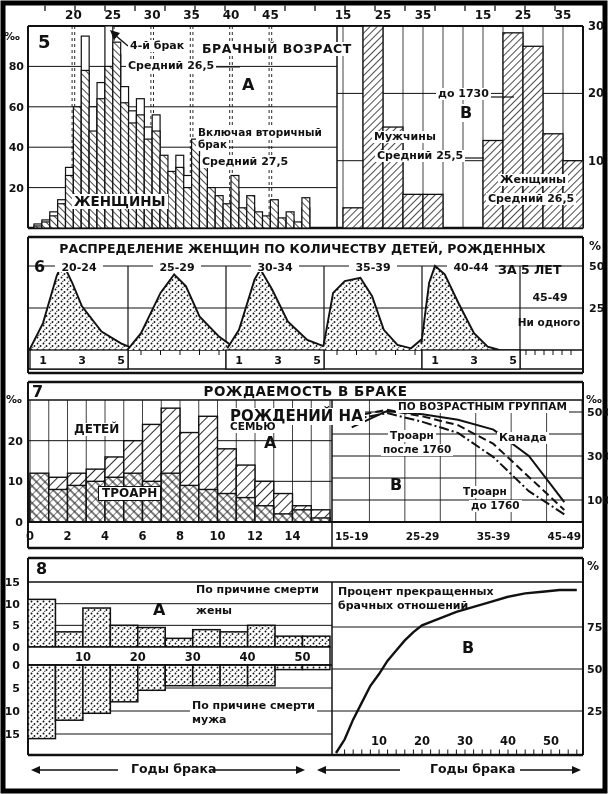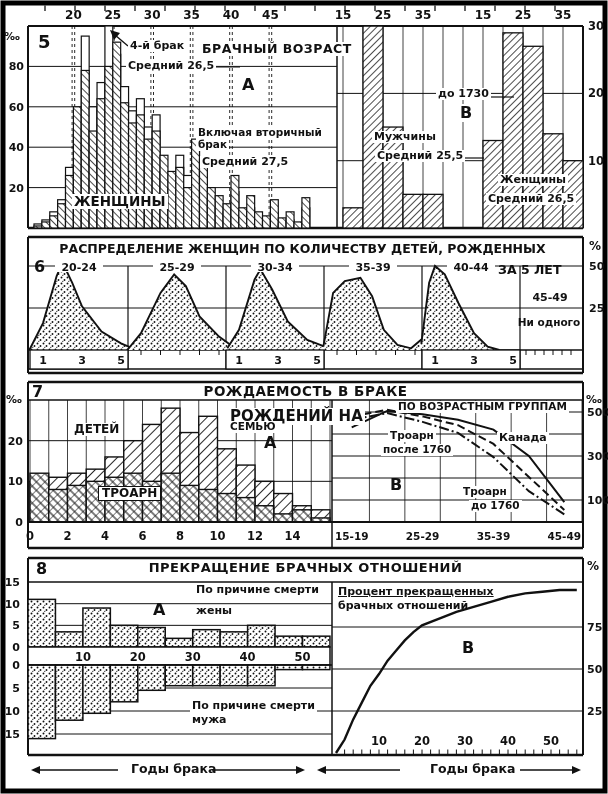--- a/index.html
+++ b/index.html
@@ -46,21 +46,21 @@
   #l7before1{left:461px;top:486px;font-size:10.5px;}
   #l7before2{left:469px;top:500px;font-size:10.5px;}
   #l7permR{left:586px;top:394px;}
   #l8num{left:36px;top:560px;font-size:16px;}
   #l8title{left:28px;top:561px;width:555px;text-align:center;font-size:13px;letter-spacing:.5px;}
   #l8wife1{left:194px;top:584px;}
   #l8wife2{left:194px;top:597px;margin-top:8px;}
   #l8A{left:153px;top:601px;}
   #l8husb1{left:190px;top:700px;}
   #l8husb2{left:190px;top:714px;}
-  #l8cap1{left:338px;top:586px;text-decoration:underline;}
+  #l8cap1{left:338px;top:586px;}
   #l8cap2{left:338px;top:600px;}
   #l8B{left:462px;top:639px;}
   #l8pct{left:587px;top:560px;font-size:12px;}
   #l8years1{left:131px;top:762px;font-size:12.5px;}
   #l8years2{left:430px;top:762px;font-size:12.5px;}
 </style>
 </head>
 <body>
 
 <div id="figure">
@@ -553,21 +553,20 @@
   <div class="lbl wbg" id="l7sub">ПО ВОЗРАСТНЫМ ГРУППАМ</div>
   <div class="lbl wbg" id="l7after1">Троарн</div>
   <div class="lbl wbg" id="l7after2">после 1760</div>
   <div class="lbl wbg" id="l7canada">Канада</div>
   <div class="lbl big" id="l7B">В</div>
   <div class="lbl wbg" id="l7before1">Троарн</div>
   <div class="lbl wbg" id="l7before2">до 1760</div>
   <div class="lbl" id="l7permR">‰</div>
 
   <div class="lbl" id="l8num">8</div>
-  <div class="lbl" id="l8title">ПРЕКРАЩЕНИЕ БРАЧНЫХ ОТНОШЕНИЙ</div>
   <div class="lbl wbg" id="l8wife1">По причине смерти</div>
   <div class="lbl wbg" id="l8wife2">жены</div>
   <div class="lbl big" id="l8A">А</div>
   <div class="lbl wbg" id="l8husb1">По причине смерти</div>
   <div class="lbl wbg" id="l8husb2">мужа</div>
   <div class="lbl" id="l8cap1">Процент прекращенных</div>
   <div class="lbl" id="l8cap2">брачных отношений</div>
   <div class="lbl big" id="l8B">В</div>
   <div class="lbl" id="l8pct">%</div>
   <div class="lbl" id="l8years1">Годы брака</div>

